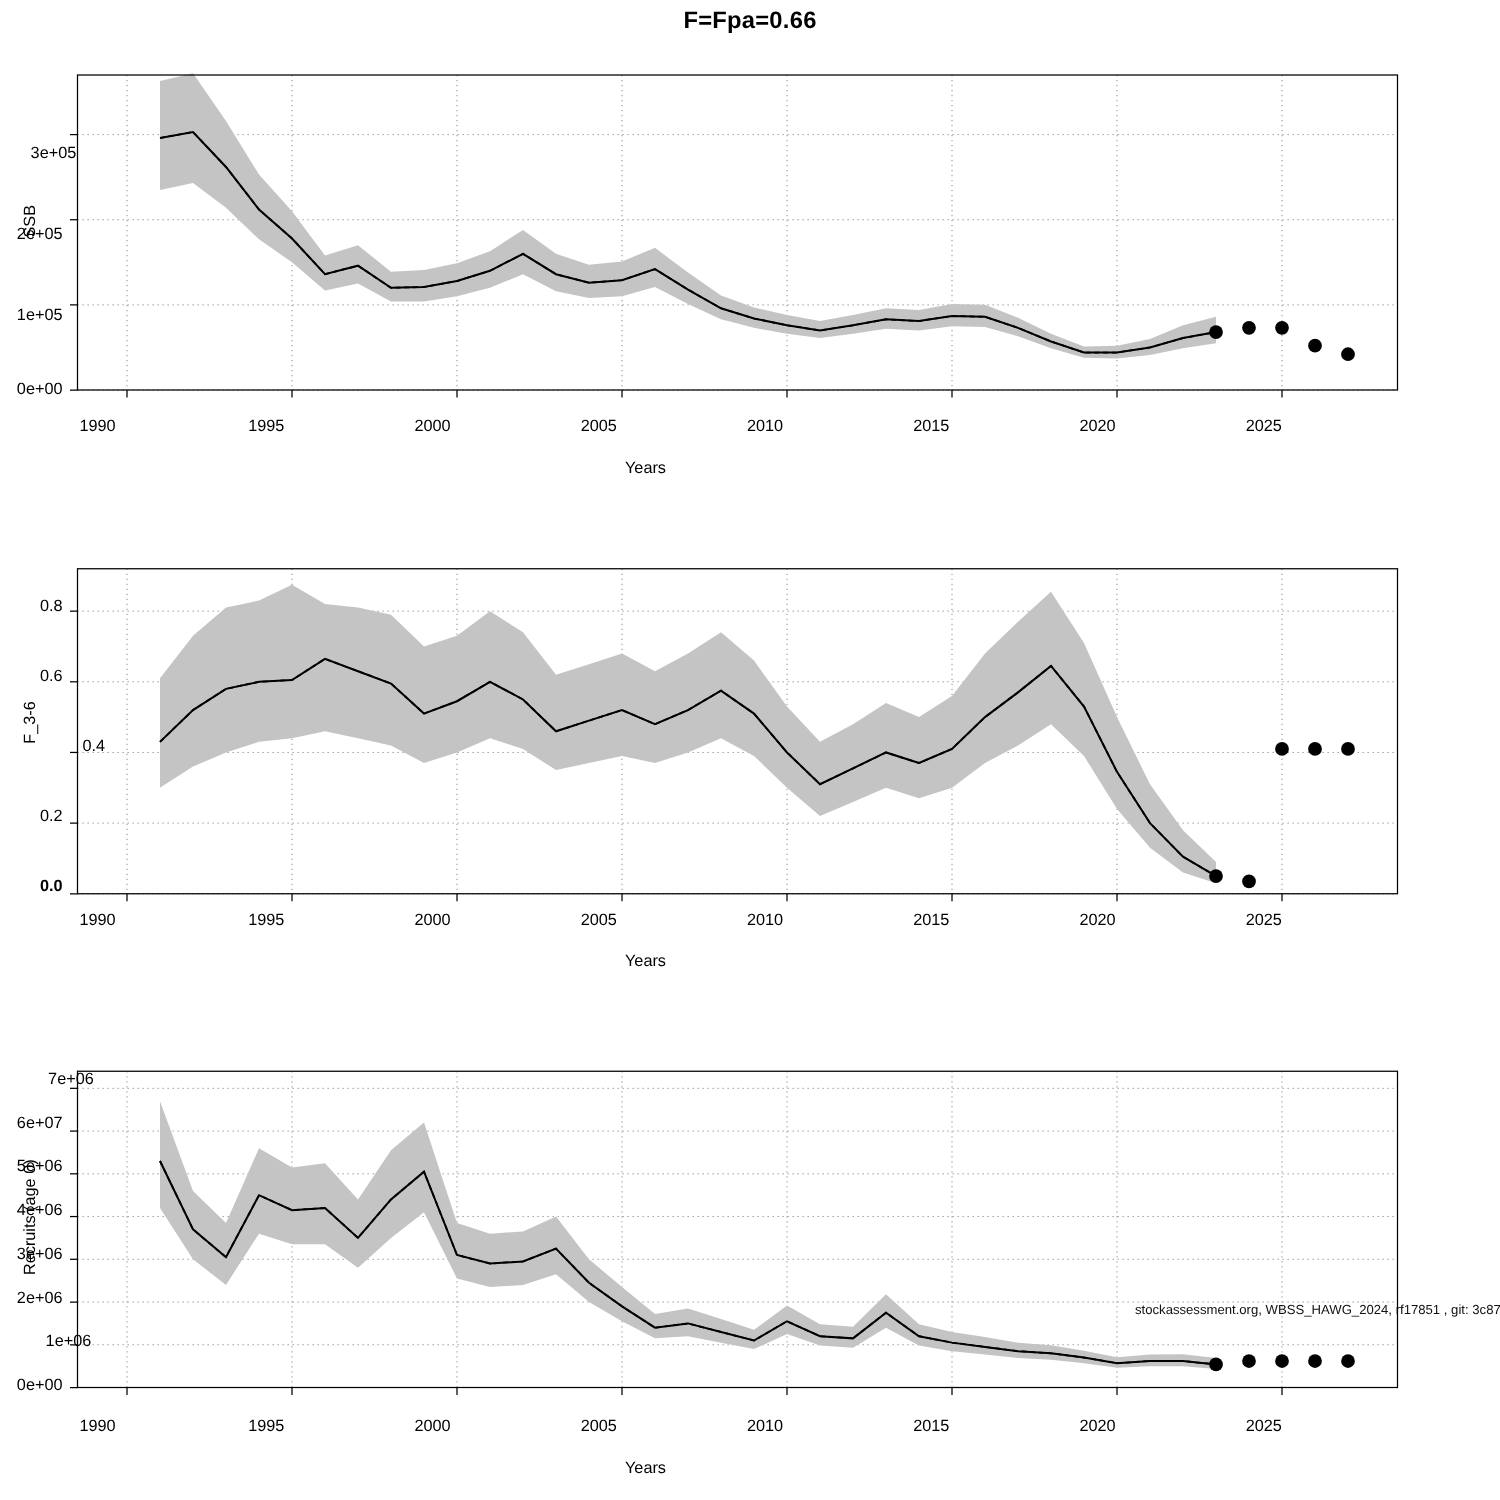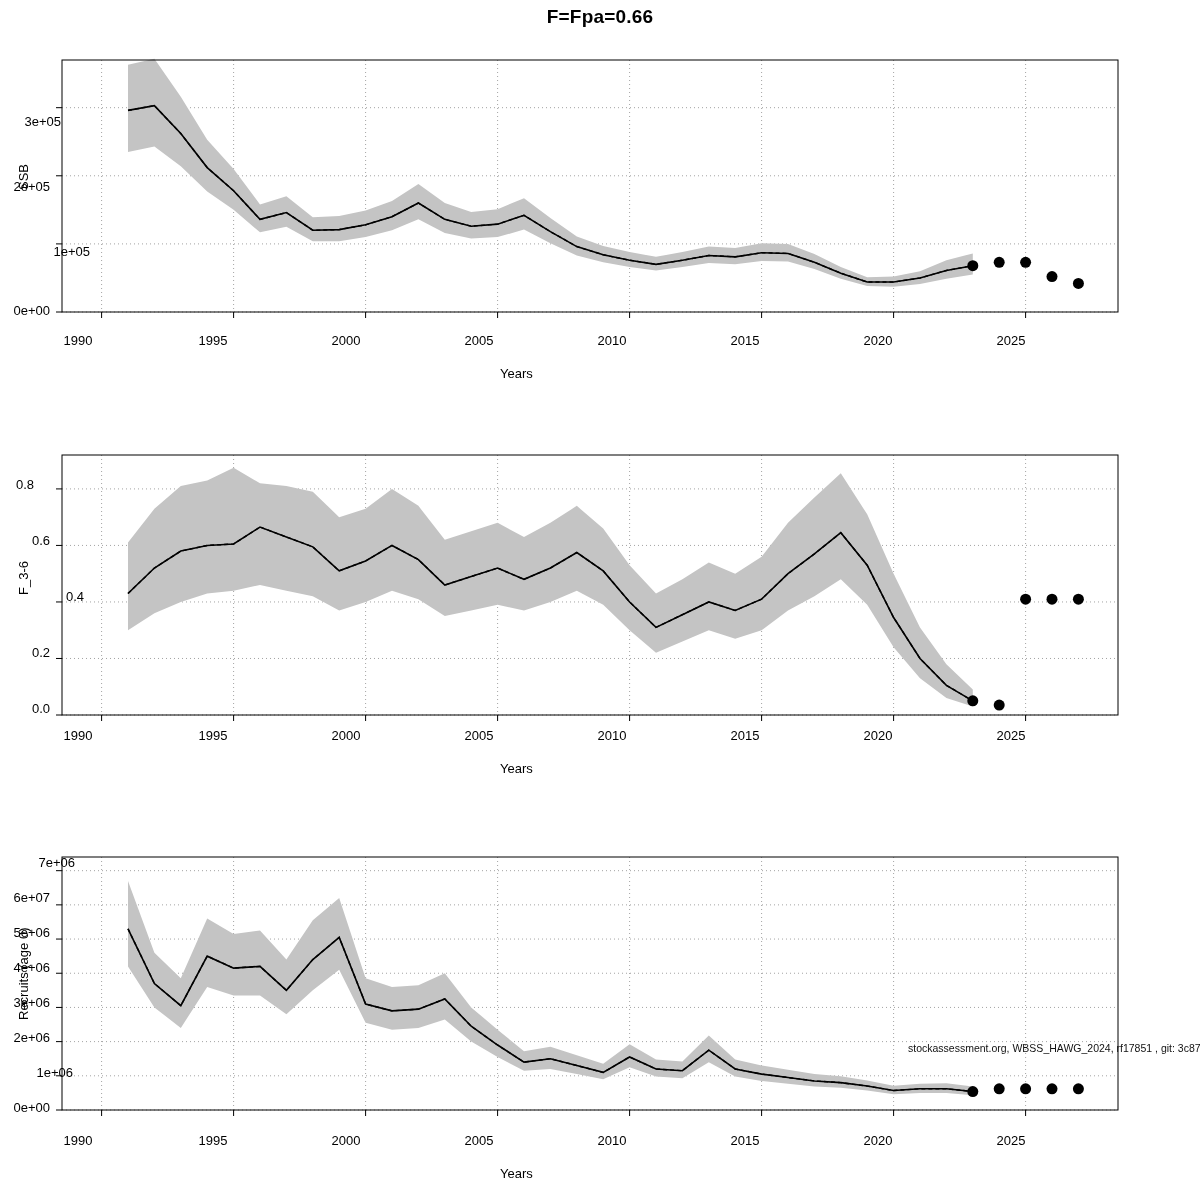--- a/index.html
+++ b/index.html
@@ -41,21 +41,21 @@
 </style>
 </head>
 <body>
 
 <div id="page-title">F=Fpa=0.66</div>
 
 <div class="panel" style="top:0;height:400px;">
   <div class="ylab" style="left:16px;top:190px;">SSB</div>
 
   <div class="tick-label-y" style="left:0px;top:303px;width:50px;">0e+00</div>
-  <div class="tick-label-y" style="left:0px;top:244px;width:50px;margin-left:40px;">1e+05</div>
+  <div class="tick-label-y" style="left:0px;top:244px;width:50px;">1e+05</div>
   <div class="tick-label-y" style="left:0px;top:179px;width:50px;">2e+05</div>
   <div class="tick-label-y" style="left:11px;top:114px;width:50px;">3e+05</div>
 
   <div class="tick-label-x" style="left:48px;top:333px;">1990</div>
   <div class="tick-label-x" style="left:183px;top:333px;">1995</div>
   <div class="tick-label-x" style="left:316px;top:333px;">2000</div>
   <div class="tick-label-x" style="left:449px;top:333px;">2005</div>
   <div class="tick-label-x" style="left:582px;top:333px;">2010</div>
   <div class="tick-label-x" style="left:715px;top:333px;">2015</div>
   <div class="tick-label-x" style="left:848px;top:333px;">2020</div>
@@ -99,25 +99,25 @@
       <line x1="62" y1="312" x2="56" y2="312" stroke="#000" stroke-width="1"></line>
       <line x1="62" y1="243.89189189189187" x2="56" y2="243.89189189189187" stroke="#000" stroke-width="1"></line>
       <line x1="62" y1="175.78378378378378" x2="56" y2="175.78378378378378" stroke="#000" stroke-width="1"></line>
       <line x1="62" y1="107.67567567567568" x2="56" y2="107.67567567567568" stroke="#000" stroke-width="1"></line>
     </svg>
 </div>
 
 <div class="panel" style="top:395px;height:400px;">
   <div class="ylab" style="left:16px;top:200px;">F_3-6</div>
 
-  <div class="tick-label-y" style="left:0px;top:306px;width:50px;">0.0</div>
+  <div class="tick-label-y" style="left:0px;top:306px;width:50px;font-weight:bold;">0.0</div>
   <div class="tick-label-y" style="left:0px;top:250px;width:50px;">0.2</div>
   <div class="tick-label-y" style="left:0px;top:194px;width:50px;margin-left:34px;">0.4</div>
   <div class="tick-label-y" style="left:0px;top:138px;width:50px;">0.6</div>
-  <div class="tick-label-y" style="left:0px;top:82px;width:50px;text-align:center;">0.8</div>
+  <div class="tick-label-y" style="left:0px;top:82px;width:50px;">0.8</div>
 
   <div class="tick-label-x" style="left:48px;top:333px;">1990</div>
   <div class="tick-label-x" style="left:183px;top:333px;">1995</div>
   <div class="tick-label-x" style="left:316px;top:333px;">2000</div>
   <div class="tick-label-x" style="left:449px;top:333px;">2005</div>
   <div class="tick-label-x" style="left:582px;top:333px;">2010</div>
   <div class="tick-label-x" style="left:715px;top:333px;">2015</div>
   <div class="tick-label-x" style="left:848px;top:333px;">2020</div>
   <div class="tick-label-x" style="left:981px;top:333px;">2025</div>
 

